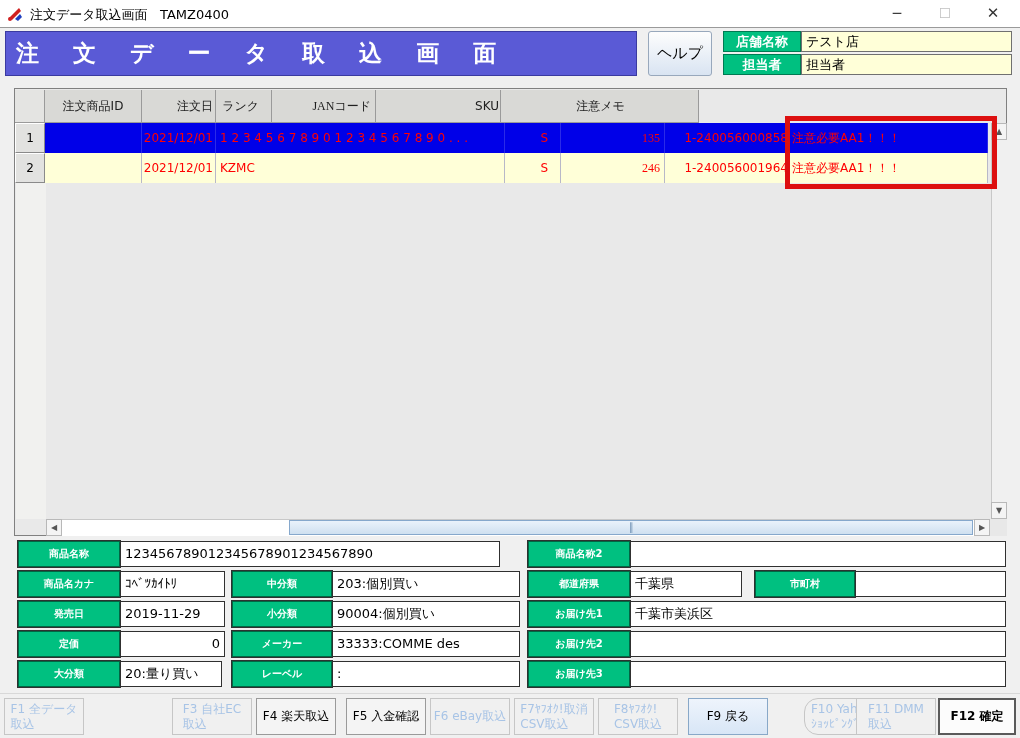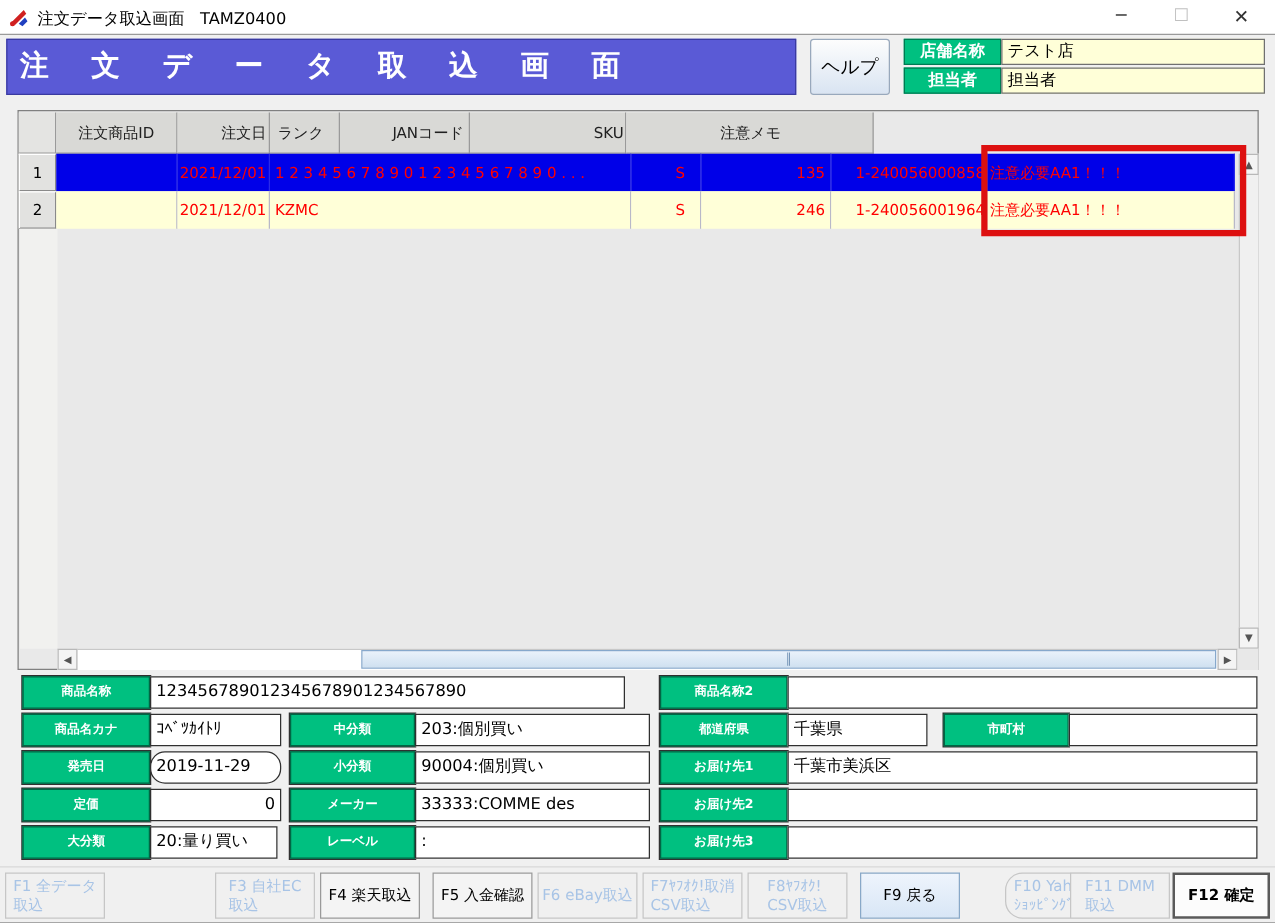--- a/index.html
+++ b/index.html
@@ -36,21 +36,21 @@
   .corner { width:30px; background:#e4e4e2; }
   .row { position:absolute; left:0; height:30px; display:flex; }
   .rnum { width:30px; background:#e2e2e0; border:1px solid #fff; border-right-color:#8a8a8a; border-bottom-color:#8a8a8a;
           font-size:12px; color:#000; display:flex; align-items:center; justify-content:center; }
   .cell { border-right:1px solid #b8b8c8; font-size:12px; color:#ff0000; display:flex; align-items:center; overflow:hidden; white-space:nowrap; }
   .row.sel .cell { background:#0000e8; border-right-color:#2a2ae8; }
   .row.alt .cell { background:#ffffd8; }
   .c1{width:97px;} .c2{width:74px; justify-content:flex-end; padding-right:2px;}
   .c3{width:289px; padding-left:4px;}
   .c4{width:56px; justify-content:flex-end; padding-right:12px;}
-  .c5{width:104px; justify-content:flex-end; padding-right:4px;}
+  .c5{width:104px; justify-content:flex-end; padding-right:4px;font-family:Liberation Serif, serif;}
   .c6{width:125px; justify-content:flex-end; padding-right:1px;}
   .c7{width:198px; padding-left:2px;}
   #grid-empty-strip { position:absolute; left:1px; top:94px; width:30px; height:336px; background:#f1f1ef; }
   
   .sb-btn { position:absolute; background:#f4f4f4; border:1px solid #b8b8b8; color:#555; font-size:8px;
             display:flex; align-items:center; justify-content:center; }
   #vsb-track { position:absolute; left:976px; top:34px; width:16px; height:396px; background:#f0f0f0; border-left:1px solid #c8c8c8; }
   #vsb-up { left:976px; top:34px; width:16px; height:17px; }
   #vsb-down { left:976px; top:413px; width:16px; height:17px; }
   #hsb-track { position:absolute; left:31px; top:430px; width:945px; height:17px; background:#ffffff; border-top:1px solid #c8c8c8; }
@@ -151,21 +151,21 @@
 
   <div class="flabel" style="left:18px;  top:541px; width:102px;">商品名称</div>
   <div class="ffield" style="left:120px; top:541px; width:380px;">123456789012345678901234567890</div>
 
   <div class="flabel" style="left:18px;  top:571px; width:102px;">商品名カナ</div>
   <div class="ffield" style="left:120px; top:571px; width:105px;">ｺﾍﾞﾂｶｲﾄﾘ</div>
   <div class="flabel" style="left:232px; top:571px; width:100px;">中分類</div>
   <div class="ffield" style="left:332px; top:571px; width:188px;">203:個別買い</div>
 
   <div class="flabel" style="left:18px;  top:601px; width:102px;">発売日</div>
-  <div class="ffield" style="left:120px; top:601px; width:105px;border-radius:12px;">2019-11-29</div>
+  <div class="ffield" style="left:120px; top:601px; width:105px;">2019-11-29</div>
   <div class="flabel" style="left:232px; top:601px; width:100px;">小分類</div>
   <div class="ffield" style="left:332px; top:601px; width:188px;">90004:個別買い</div>
 
   <div class="flabel" style="left:18px;  top:631px; width:102px;">定価</div>
   <div class="ffield num" style="left:120px; top:631px; width:105px;">0</div>
   <div class="flabel" style="left:232px; top:631px; width:100px;">メーカー</div>
   <div class="ffield" style="left:332px; top:631px; width:188px;">33333:COMME des</div>
 
   <div class="flabel" style="left:18px;  top:661px; width:102px;">大分類</div>
   <div class="ffield" style="left:120px; top:661px; width:102px;">20:量り買い</div>

